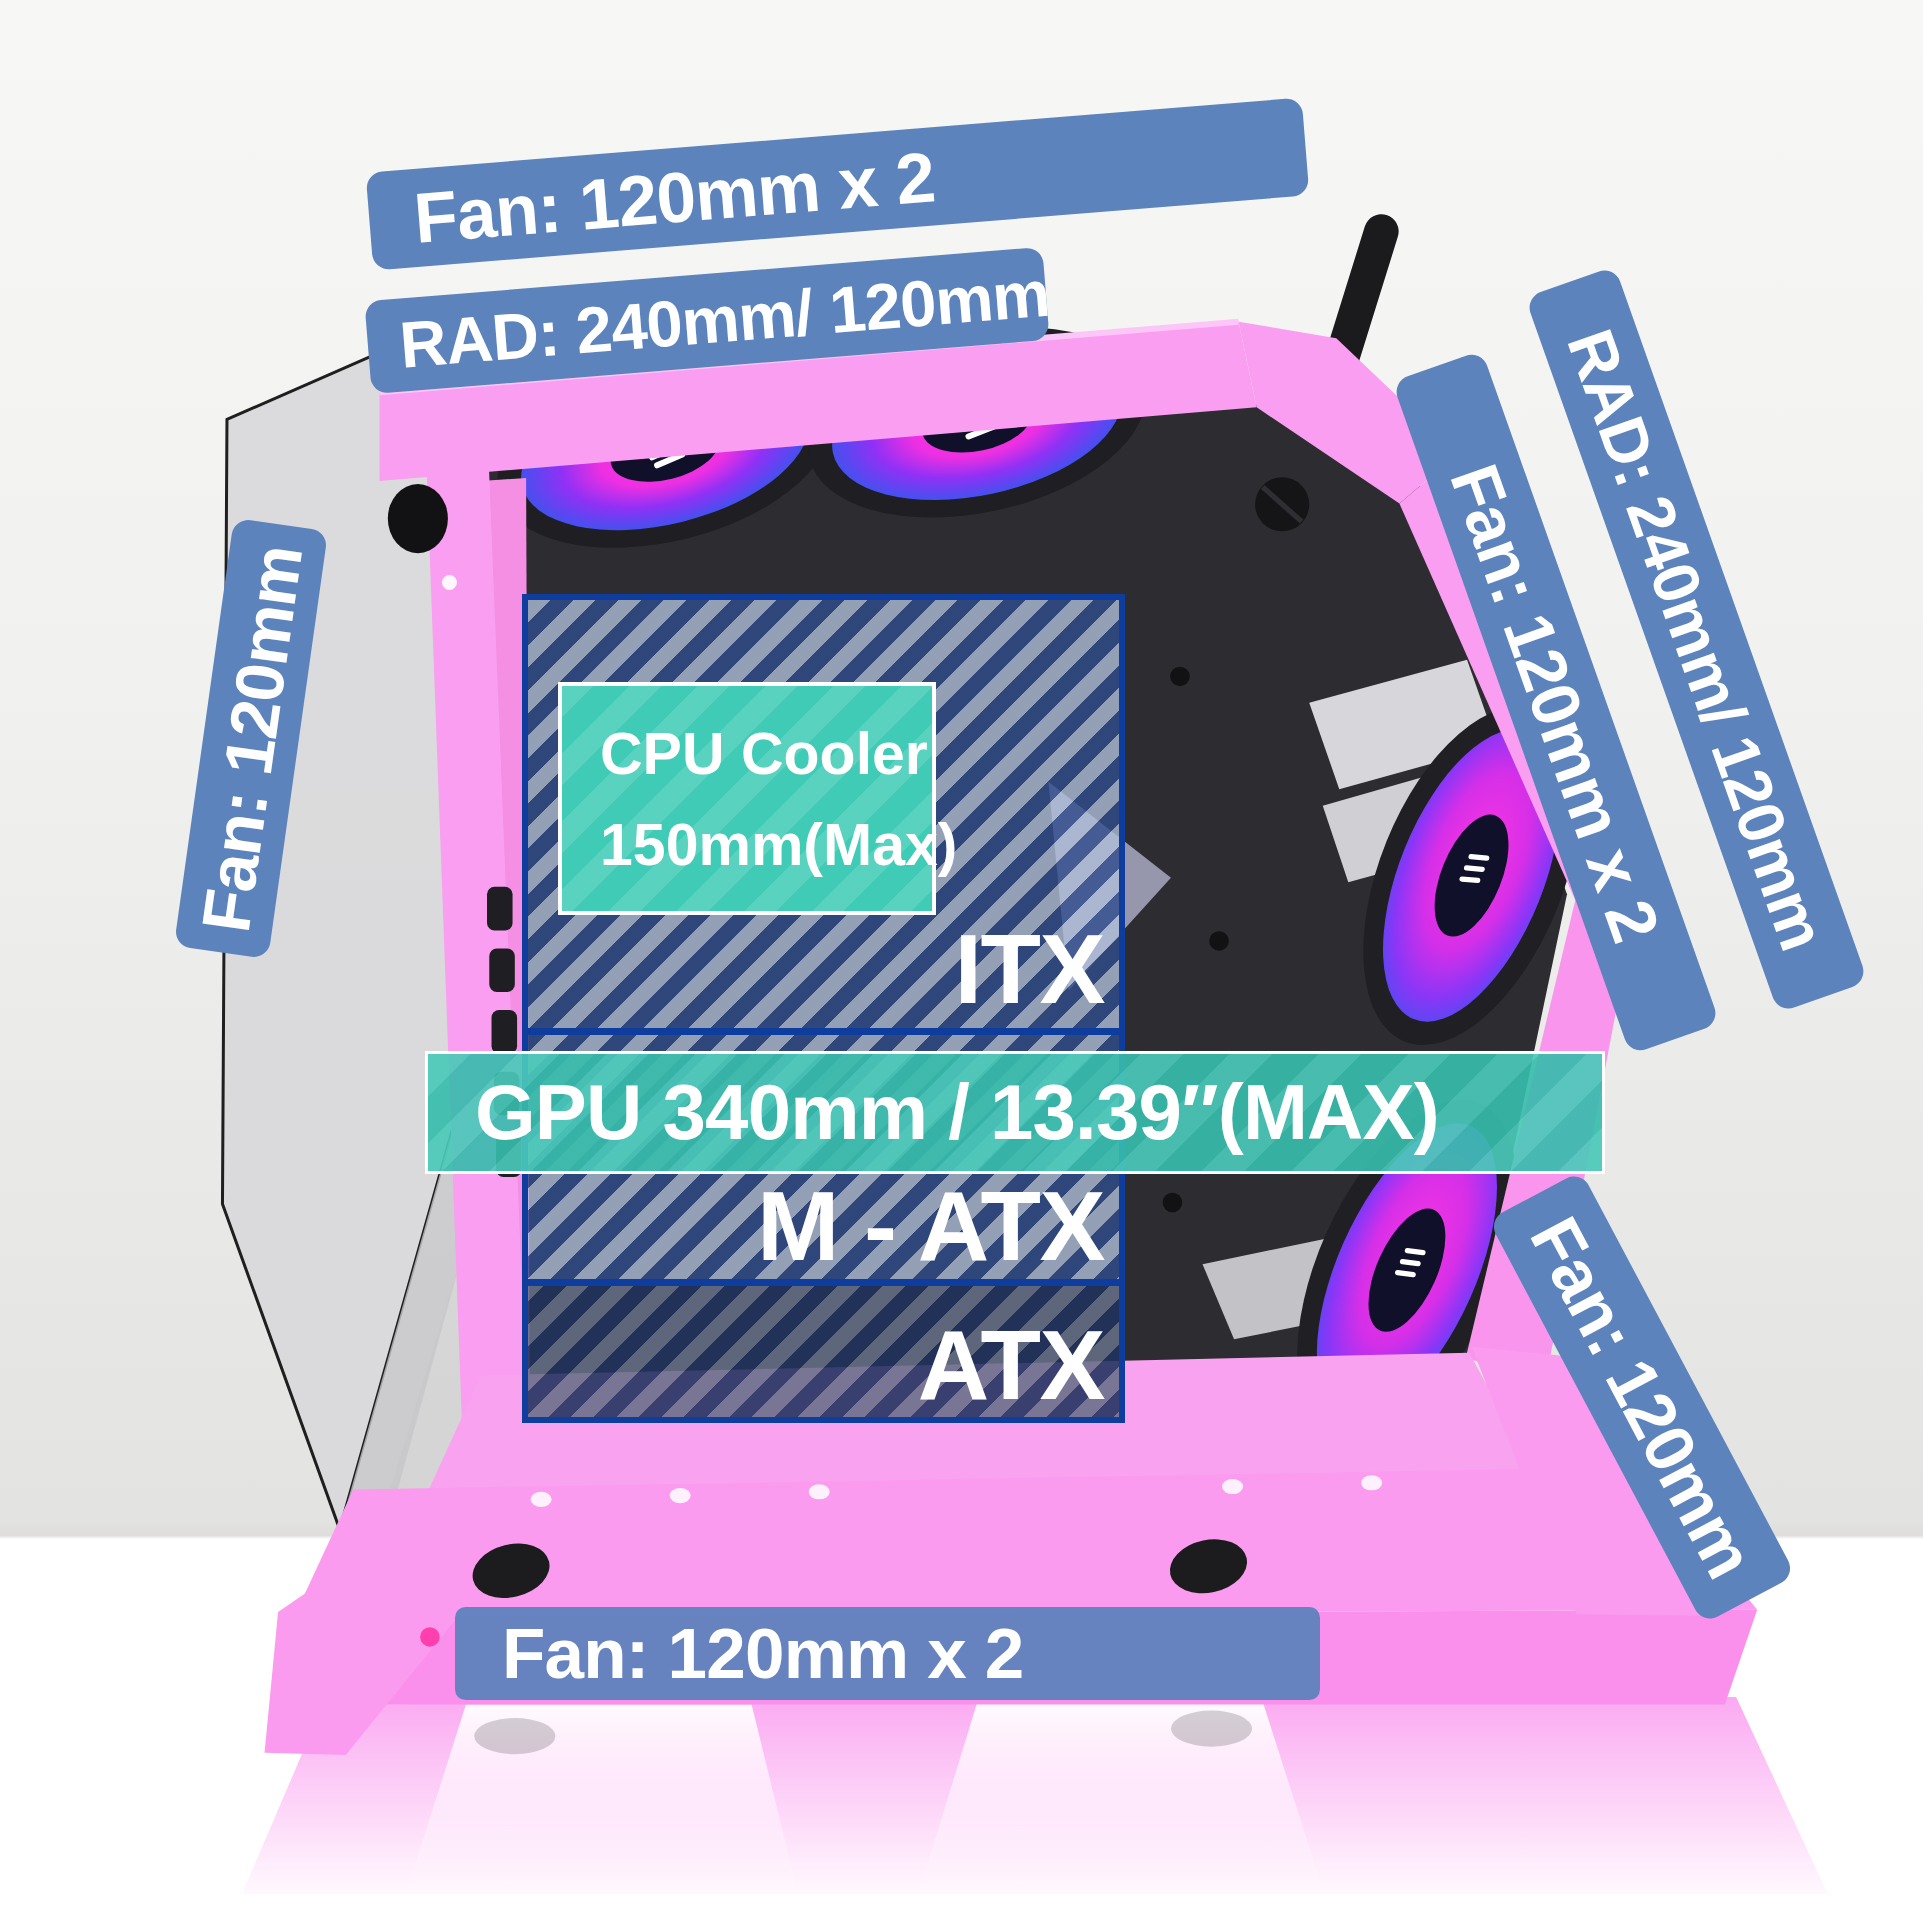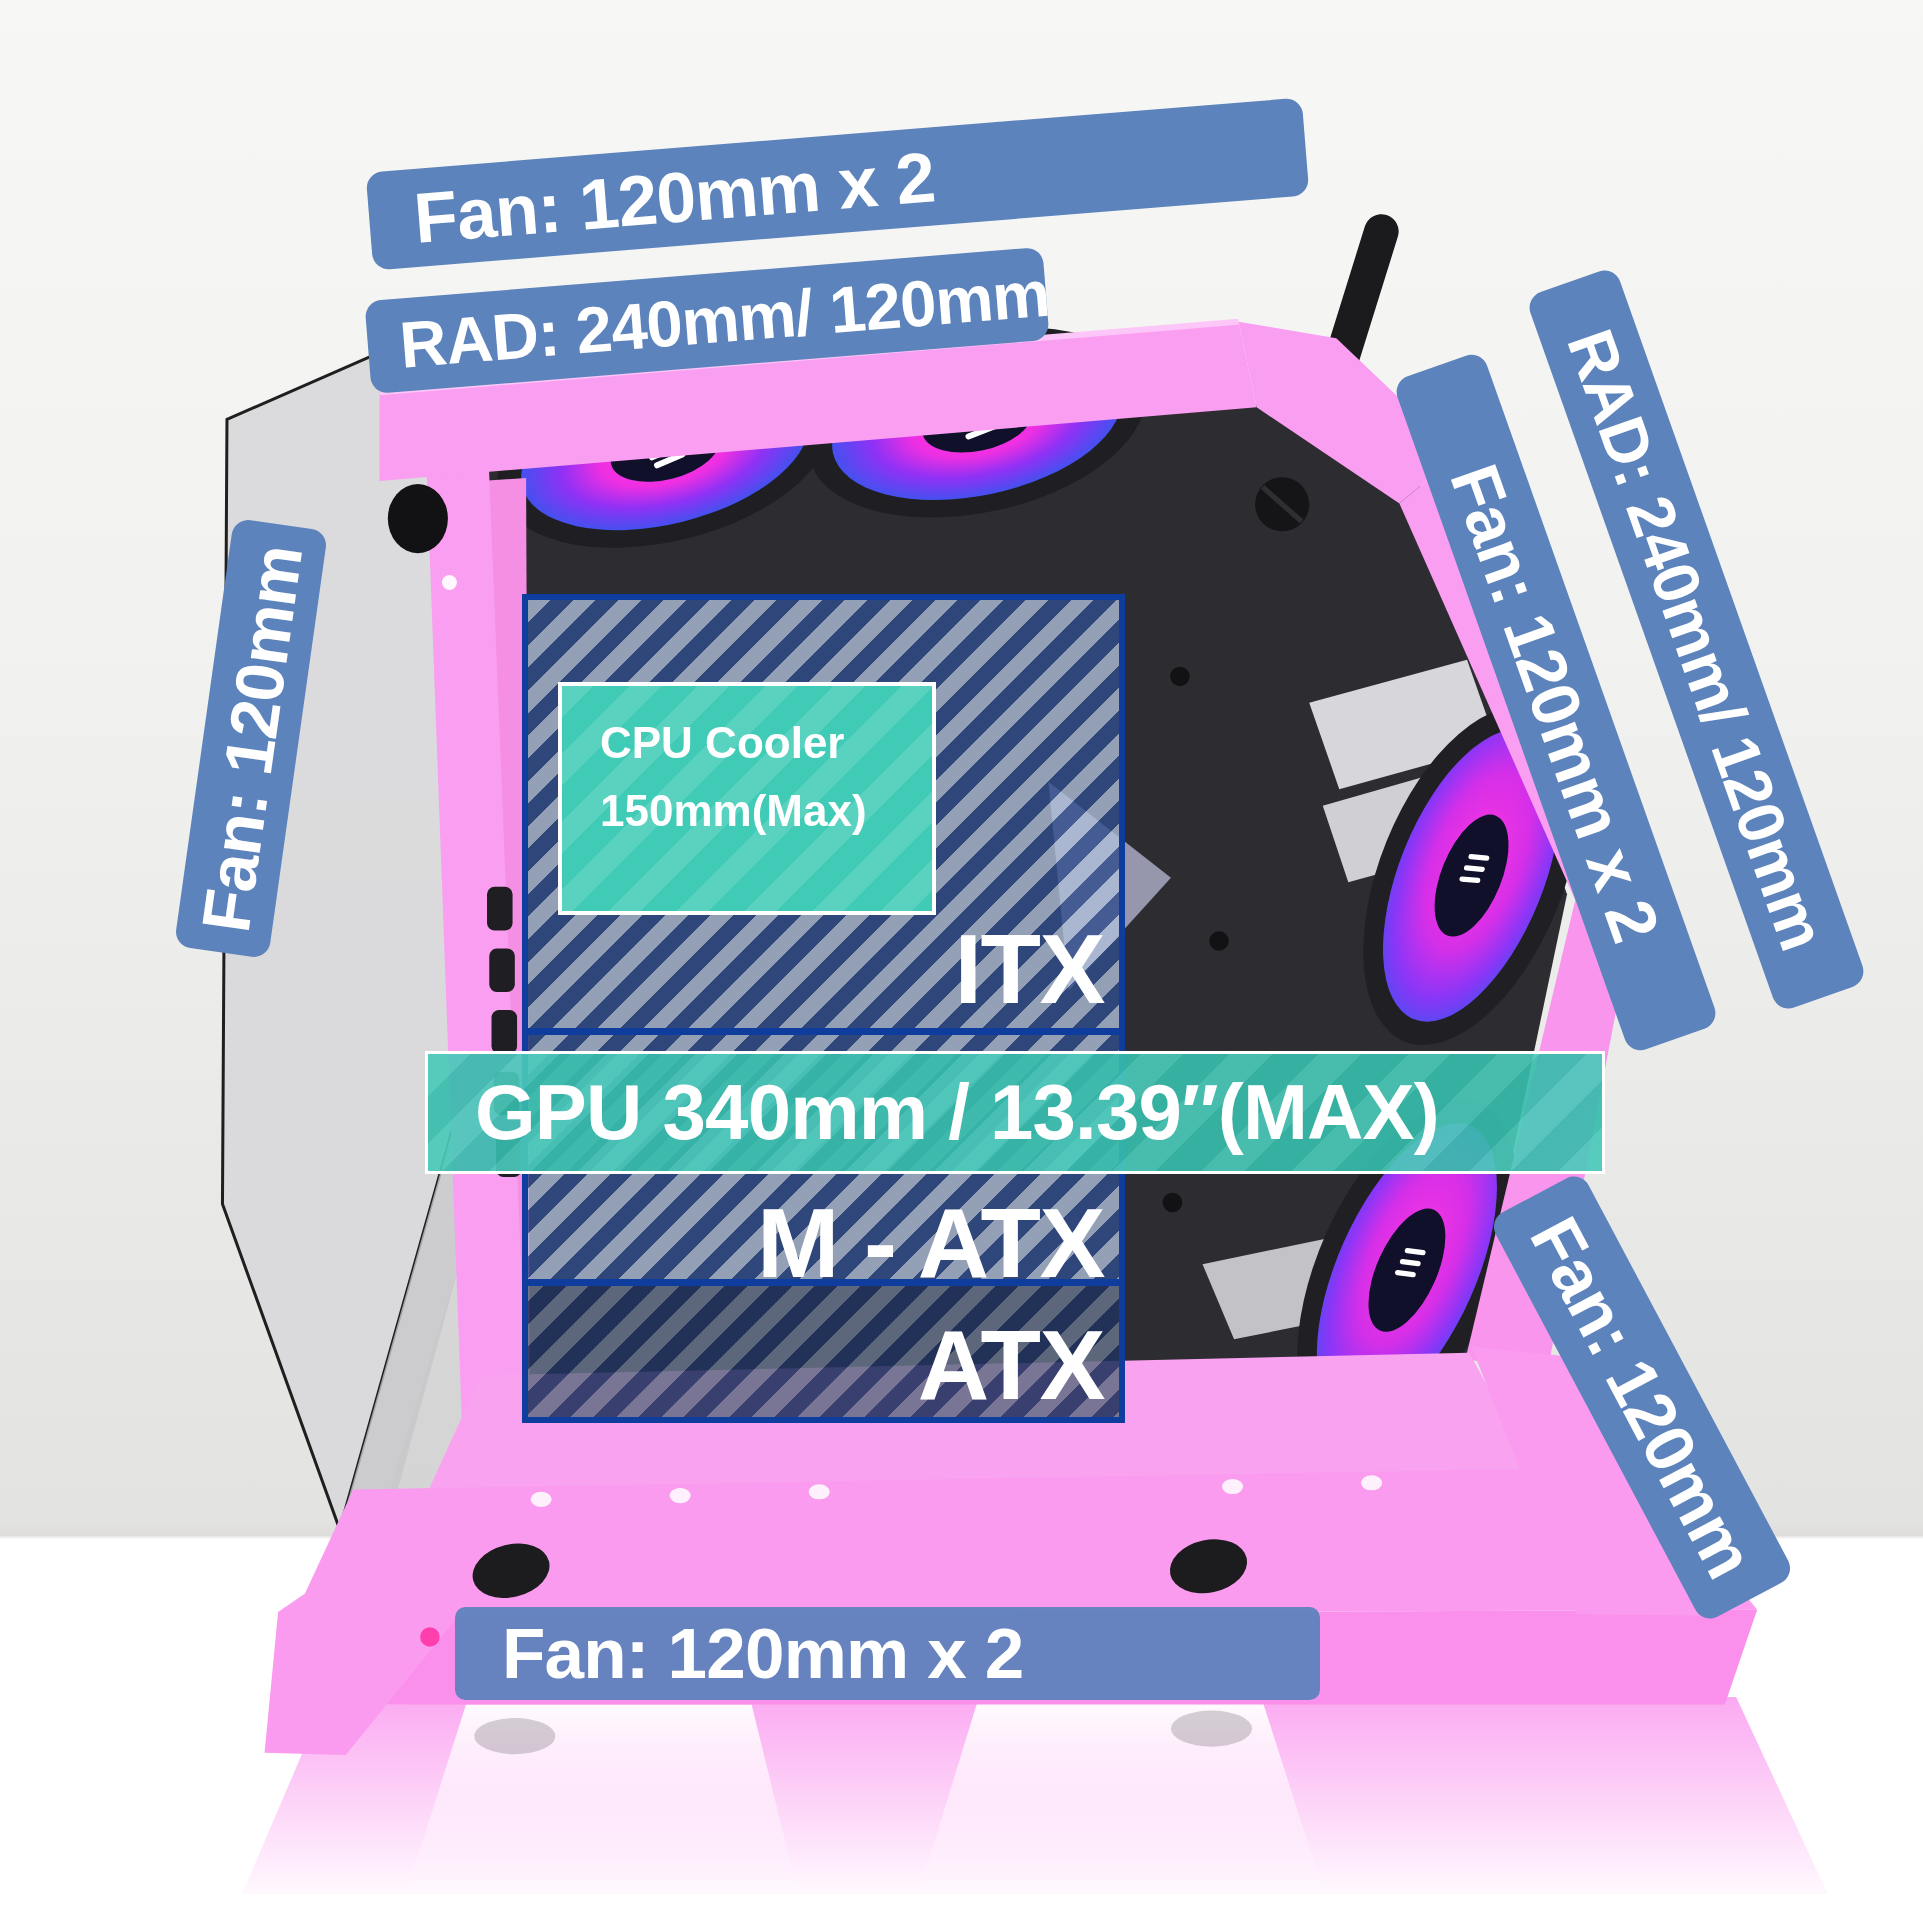--- a/index.html
+++ b/index.html
@@ -28,21 +28,21 @@
   .zone-label{
     position:absolute;right:15px;color:#fff;font-weight:bold;font-size:99px;
     line-height:1;letter-spacing:-1.5px;
   }
   .cpu-box{
     position:absolute;left:558px;top:682px;width:378px;height:233px;box-sizing:border-box;
     border:4.5px solid #fff;background-color:#40cbb6;
     background-image:repeating-linear-gradient(135deg,
       rgba(255,255,255,0.13) 0px, rgba(255,255,255,0.13) 22.5px,
       rgba(0,0,0,0.0) 22.5px, rgba(0,0,0,0.0) 48px);
-    color:#fff;font-weight:bold;font-size:44px;line-height:1.55;
+    color:#fff;font-weight:bold;font-size:59px;line-height:1.55;
     padding:22.5px 0 0 38px;
   }
   .gpu-banner{
     position:absolute;left:404px;top:1051px;width:1180px;height:123px;box-sizing:border-box;
     border:3.8px solid #fff;display:flex;align-items:center;
     background-color:rgba(57,197,179,0.91);
     background-image:repeating-linear-gradient(135deg,
       rgba(255,255,255,0.08) 0px, rgba(255,255,255,0.08) 30px,
       rgba(0,0,0,0.04) 30px, rgba(0,0,0,0.04) 63px);
     color:#fff;font-weight:bold;font-size:78px;letter-spacing:-0.8px;
@@ -200,21 +200,21 @@
       <ellipse cx="680" cy="2090" rx="52" ry="35" fill="#1c1c1e" transform="rotate(-14 680 2090)"></ellipse>
       <ellipse cx="1608" cy="2084" rx="52" ry="35" fill="#1c1c1e" transform="rotate(-12 1608 2084)"></ellipse>
     </g>
   </svg>
 
   <div class="spec-rect">
     <div class="divider" style="top:428px;"></div>
     <div class="divider" style="top:679px;"></div>
     <div class="atx-shade" style="top:686px;"></div>
     <div class="zone-label" style="top:319px;">ITX</div>
-    <div class="zone-label" style="top:593px;">M - ATX</div>
+    <div class="zone-label" style="top:576px;">M - ATX</div>
     <div class="zone-label" style="top:715px;">ATX</div>
   </div>
 
   <div class="cpu-box">
     <div>CPU Cooler</div>
     <div>150mm(Max)</div>
   </div>
 
   <div class="gpu-banner">
     <span>GPU 340mm / 13.39″(MAX)</span>

